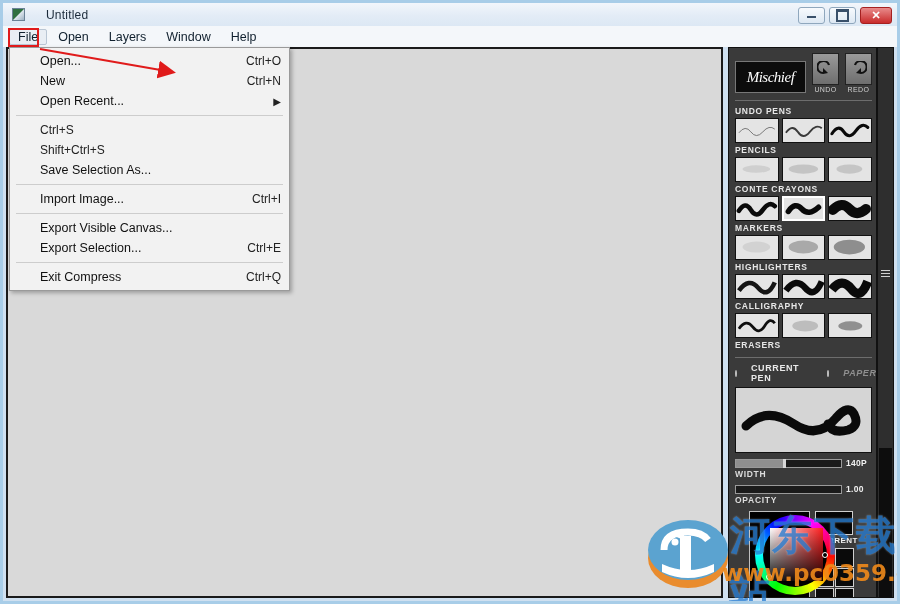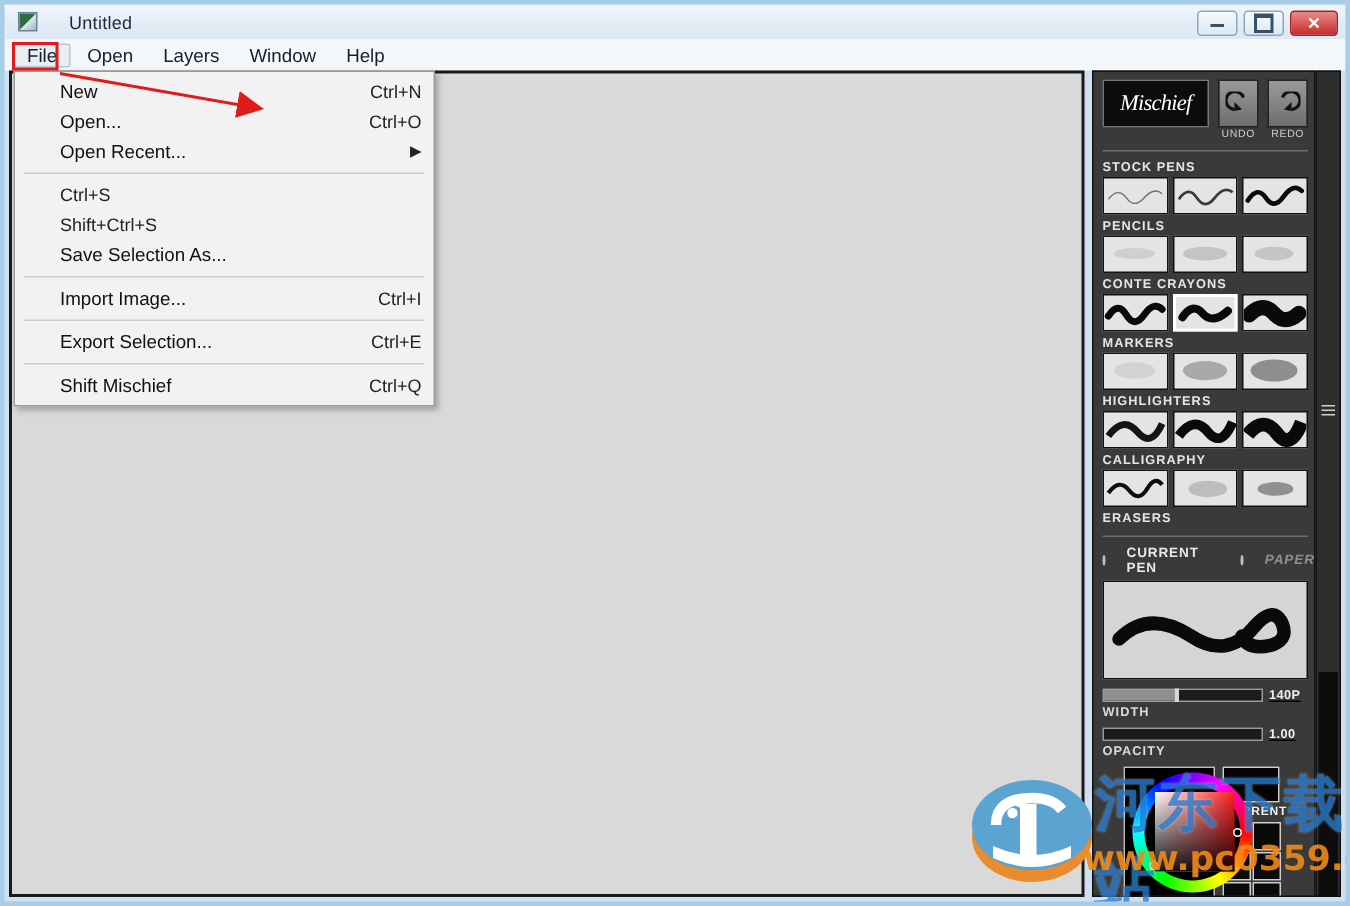--- a/index.html
+++ b/index.html
@@ -49,21 +49,21 @@
   .mrow .acc{color:#222;font-size:12px;white-space:nowrap;}
   .mrow .sub{font-size:10px;color:#222;}
   .msep{height:1px;background:#cdcdcd;margin:4px 6px;}
   
   #red-arrow{position:absolute;left:0;top:0;width:900px;height:604px;pointer-events:none;}
   
   #panel{position:absolute;left:728px;top:47px;width:149px;height:551px;
     background:#3a3a3a;border:1px solid #111;box-sizing:border-box;overflow:hidden;}
   #panel-inner{position:absolute;left:0;top:0;width:149px;}
   .p-pad{padding:5px 6px 0 6px;}
-  #logo-row{display:flex;align-items:flex-start;gap:6px;}
+  #logo-row{display:flex;align-items:flex-end;gap:6px;}
   #logo{width:72px;height:32px;background:#0c0c0c;border:1px solid #777;
     display:flex;align-items:center;justify-content:center;box-sizing:border-box;}
   #logo span{color:#fff;font-family:"Liberation Serif",serif;font-style:italic;
     font-size:15px;letter-spacing:-.5px;}
   .ur-wrap{display:flex;flex-direction:column;align-items:center;}
   .urbtn{width:27px;height:32px;background:linear-gradient(#9a9a9a,#6e6e6e);
     border:1px solid #222;display:flex;align-items:center;justify-content:center;box-sizing:border-box;}
   .urbtn svg{display:block;}
   .urlab{font-size:7px;color:#cfcfcf;letter-spacing:.4px;margin-top:1px;}
   .hr{height:1px;background:#6d6d6d;margin:7px 6px 5px 6px;}
@@ -80,21 +80,21 @@
   .radio.on{background:#c8c8c8;}
   .mode-lbl{font-size:9px;color:#e9e9e9;font-weight:bold;letter-spacing:.6px;}
   .mode-lbl.dim{color:#8f8f8f;font-style:italic;}
   .spacer{flex:1;}
   
   #preview{margin:4px 6px 0 6px;height:66px;background:#d5d5d5;border:1px solid #111;
     box-sizing:border-box;overflow:hidden;}
   #preview svg{display:block;width:100%;height:100%;}
   
   .slider-block{padding:0 6px;margin-top:5px;}
-  .slider-line{display:flex;align-items:center;gap:4px;text-decoration:underline;}
+  .slider-line{display:flex;align-items:center;gap:4px;}
   .track{height:9px;background:#1b1b1b;border:1px solid #9a9a9a;position:relative;box-sizing:border-box;flex:1;}
   .fill{position:absolute;left:0;top:0;bottom:0;background:#8f8f8f;}
   .knob{position:absolute;top:-1px;width:3px;height:9px;background:#d8d8d8;}
   .sval{font-size:8.5px;color:#f0f0f0;width:26px;font-weight:bold;letter-spacing:.3px;}
   .slab{font-size:8.5px;color:#dcdcdc;font-weight:bold;letter-spacing:.7px;margin-top:1px;}
   
   #color-area{display:flex;gap:5px;padding:0 20px;margin-top:6px;}
   #wheel-box{width:90px;height:88px;border:1px solid #bfbfbf;position:relative;background:#000;box-sizing:border-box;}
   #wheel{position:absolute;left:5px;top:3px;width:80px;height:80px;border-radius:50%;
     background:conic-gradient(from 90deg,#ff0000,#ff8000,#ffff00,#80ff00,#00ff00,#00ff80,
@@ -150,28 +150,28 @@
     <div class="menu-item">Layers</div>
     <div class="menu-item">Window</div>
     <div class="menu-item">Help</div>
   </div>
 
   <div id="canvas-area"></div>
 
   <div id="file-menu">
 
     <div class="mrow">
+      <span class="lbl">Open...</span>
+      <span class="acc">Ctrl+O</span>
+    </div>
+    <div class="mrow">
       <span class="lbl">New</span>
       <span class="acc">Ctrl+N</span>
     </div>
     <div class="mrow">
-      <span class="lbl">Open...</span>
-      <span class="acc">Ctrl+O</span>
-    </div>
-    <div class="mrow">
       <span class="lbl">Open Recent...</span>
       <span class="sub">▶</span>
     </div>
 
     <div class="msep"></div>
 
     <div class="mrow">
       <span class="acc">Ctrl+S</span>
     </div>
     <div class="mrow">
@@ -185,28 +185,32 @@
     <div class="msep"></div>
 
     <div class="mrow">
       <span class="lbl">Import Image...</span>
       <span class="acc">Ctrl+I</span>
     </div>
 
     <div class="msep"></div>
 
     <div class="mrow">
+      <span class="lbl">Export Visible Canvas...</span>
+      <span class="acc"></span>
+    </div>
+    <div class="mrow">
       <span class="lbl">Export Selection...</span>
       <span class="acc">Ctrl+E</span>
     </div>
 
     <div class="msep"></div>
 
     <div class="mrow">
-      <span class="lbl">Shift Mischief</span>
+      <span class="lbl">Exit Compress</span>
       <span class="acc">Ctrl+Q</span>
     </div>
   </div>
 
   <div id="file-highlight"></div>
 
   <svg id="red-arrow">
     <defs>
       <marker id="ah" markerWidth="9" markerHeight="9" refX="7" refY="4.5" orient="auto">
         <path d="M0,0 L9,4.5 L0,9 Z" fill="#e01b1b"></path>
@@ -237,21 +241,21 @@
               <path d="M5 4 A6 6 0 1 1 11 12" stroke="#111" stroke-width="2.2" fill="none"></path>
               <path d="M11 7 L11 13 L6 12 Z" fill="#111"></path>
             </svg>
           </div>
           <div class="urlab">REDO</div>
         </div>
       </div>
 
       <div class="hr"></div>
 
-      <div class="sect-label">STOCK PENS</div>
+      <div class="sect-label">UNDO PENS</div>
       <div class="swatch-row">
         <div class="sw">
             <svg viewBox="0 0 45 25">
               <path d="M3 15 Q10 6 16 14 T29 14 T42 11" stroke="#6f6f6f" stroke-width="1" fill="none"></path>
             </svg>
           </div>
         <div class="sw">
             <svg viewBox="0 0 45 25">
               <path d="M3 15 Q10 5 16 14 T29 14 T42 10" stroke="#3a3a3a" stroke-width="2" fill="none"></path>
             </svg>

